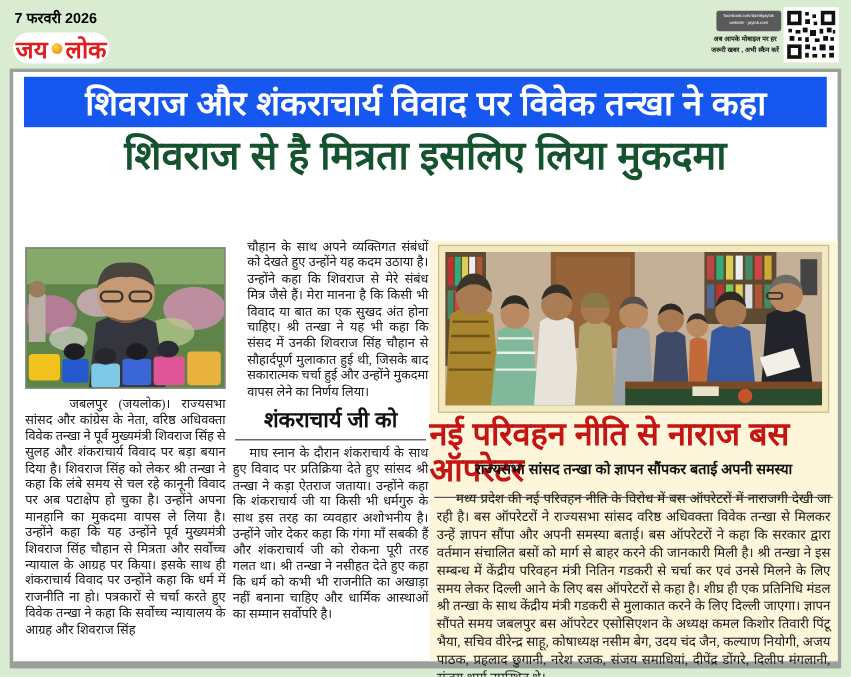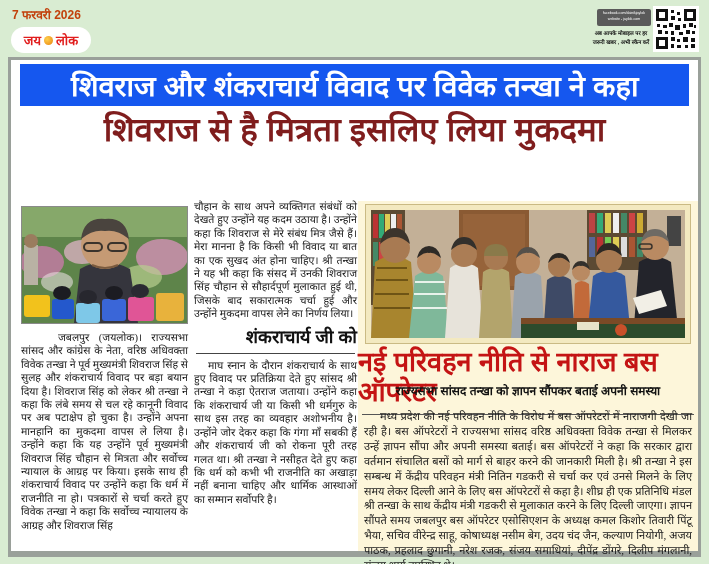--- a/index.html
+++ b/index.html
@@ -7,56 +7,56 @@
   body {
     font-family: "Liberation Serif", serif;
     background:#d9ecd2;
     position:relative;
     overflow:hidden;
   }
   .page { position:absolute; left:0; top:0; width:709px; height:564px; background:#d9ecd2; }
 
   
   .date-label { position:absolute; left:12px; top:6px; font-family:"Liberation Sans",sans-serif;
-    font-weight:bold; font-size:12px; color:#c2410c; }
+    font-weight:bold; font-size:12px; color:#000000; }
   .logo-pill { position:absolute; left:11px; top:27px; width:80px; height:26px; background:#fff;
     border-radius:14px; display:flex; align-items:center; justify-content:center; gap:3px; }
   .logo-pill .jai, .logo-pill .lok { font-family:"Liberation Sans",sans-serif; font-weight:bold;
-    font-size:13px; color:#e11d1d; letter-spacing:0; }
+    font-size:20px; color:#e11d1d; letter-spacing:0; }
   .logo-dot { width:9px; height:9px; border-radius:50%; background:radial-gradient(circle at 35% 35%, #ffd04d, #e8820d); display:inline-block; }
   .social-box { position:absolute; left:597px; top:9px; width:54px; height:17px; background:#5a5a5a;
     border-radius:2px; color:#fff; font-family:"Liberation Sans",sans-serif; font-size:3.6px;
     line-height:1.6; text-align:center; padding-top:2px; }
   .promo-text { position:absolute; left:590px; top:29px; width:62px; text-align:center;
     font-family:"Liberation Sans",sans-serif; font-weight:bold; font-size:5.5px; line-height:1.55; color:#111; }
   .qr-box { position:absolute; left:653px; top:6px; width:46px; height:46px; background:#fff; padding:2px; }
 
   
   .frame { position:absolute; left:8px; top:57px; width:693px; height:500px;
     background:#fff; border:3px solid #9aa09a; border-bottom-width:6px; }
 
   .kicker-bar { position:absolute; left:9px; top:4px; width:669px; height:42px; background:#1557ef;
     color:#fff; display:flex; align-items:center; justify-content:center; }
   .kicker-bar span { font-family:"Liberation Sans",sans-serif; font-weight:bold; font-size:28px;
     white-space:nowrap; transform:scaleX(1.04); }
 
-  .headline { position:absolute; left:9px; top:48px; width:669px; text-align:center; color:#7f1d1d;
+  .headline { position:absolute; left:9px; top:48px; width:669px; text-align:center; color:#14532d;
     font-family:"Liberation Sans",sans-serif; font-weight:bold; font-size:33px; line-height:43px; }
 
   
   .col { position:absolute; font-size:10.6px; line-height:13.4px; text-align:justify; color:#1a1a1a; }
   .col p { text-indent:14px; }
   .col2 { left:183px; top:140px; width:163px; height:351px; }
 
   .lead-photo { position:absolute; left:10px; top:146px; width:167px; height:118px;
     border:1px solid #8a8a8a; background:#6d8f55; overflow:hidden; }
   .col1-text { position:absolute; left:10px; top:271px; width:167px; }
   .dateline { font-weight:normal;margin-left:23px; }
 
-  .subhead2 { text-align:right; font-family:"Liberation Sans",sans-serif; font-weight:bold;
+  .subhead2 { text-align:center; font-family:"Liberation Sans",sans-serif; font-weight:bold;
     font-size:18px; line-height:22px; color:#111; text-indent:0 !important; margin-top:5px; }
   .subhead2-rule { border:none; border-top:1.5px solid #444; margin:5px 2px 5px 2px; }
 
   
   .art2 { position:absolute; left:347px; top:141px; width:340px; height:350px; background:#fdf6da; }
   .art2-photo-frame { position:absolute; left:7px; top:3px; width:326px; height:140px;
     background:#f3e9c0; border:1px solid #caba84; padding:5px; }
   .art2-photo { width:100%; height:100%; background:#cbb9a0; overflow:hidden; position:relative; }
   .art2-headline { position:absolute; left:0; top:146px; width:100%; color:#c41414;
     font-family:"Liberation Sans",sans-serif; font-weight:bold; font-size:27px; line-height:30px; }
@@ -169,21 +169,21 @@
           <ellipse cx="118" cy="84" rx="9" ry="7" fill="#2a2a32"></ellipse>
         </g>
       </svg>
     </div>
 
     <div class="col col1-text">
       <p><span class="dateline">जबलपुर (जयलोक)।</span><span> राज्यसभा सांसद और कांग्रेस के नेता, वरिष्ठ अधिवक्ता विवेक तन्खा ने पूर्व मुख्यमंत्री शिवराज सिंह से सुलह और शंकराचार्य विवाद पर बड़ा बयान दिया है। शिवराज सिंह को लेकर श्री तन्खा ने कहा कि लंबे समय से चल रहे कानूनी विवाद पर अब पटाक्षेप हो चुका है। उन्होंने अपना मानहानि का मुकदमा वापस ले लिया है। उन्होंने कहा कि यह उन्होंने पूर्व मुख्यमंत्री शिवराज सिंह चौहान से मित्रता और सर्वोच्च न्यायाल के आग्रह पर किया। इसके साथ ही शंकराचार्य विवाद पर उन्होंने कहा कि धर्म में राजनीति ना हो। पत्रकारों से चर्चा करते हुए विवेक तन्खा ने कहा कि सर्वोच्च न्यायालय के आग्रह और शिवराज सिंह</span></p>
     </div>
 
     <div class="col col2">
-      <p style="text-indent:0;">चौहान के साथ अपने व्यक्तिगत संबंधों को देखते हुए उन्होंने यह कदम उठाया है। उन्होंने कहा कि शिवराज से मेरे संबंध मित्र जैसे हैं। मेरा मानना है कि किसी भी विवाद या बात का एक सुखद अंत होना चाहिए। श्री तन्खा ने यह भी कहा कि संसद में उनकी शिवराज सिंह चौहान से सौहार्दपूर्ण मुलाकात हुई थी, जिसके बाद सकारात्मक चर्चा हुई और उन्होंने मुकदमा वापस लेने का निर्णय लिया।</p>
+      <p style="text-indent:0;margin-left:12px;">चौहान के साथ अपने व्यक्तिगत संबंधों को देखते हुए उन्होंने यह कदम उठाया है। उन्होंने कहा कि शिवराज से मेरे संबंध मित्र जैसे हैं। मेरा मानना है कि किसी भी विवाद या बात का एक सुखद अंत होना चाहिए। श्री तन्खा ने यह भी कहा कि संसद में उनकी शिवराज सिंह चौहान से सौहार्दपूर्ण मुलाकात हुई थी, जिसके बाद सकारात्मक चर्चा हुई और उन्होंने मुकदमा वापस लेने का निर्णय लिया।</p>
       <div class="subhead2">
         <div>शंकराचार्य जी को</div>
       </div>
       <hr class="subhead2-rule">
       <p>माघ स्नान के दौरान शंकराचार्य के साथ हुए विवाद पर प्रतिक्रिया देते हुए सांसद श्री तन्खा ने कड़ा ऐतराज जताया। उन्होंने कहा कि शंकराचार्य जी या किसी भी धर्मगुरु के साथ इस तरह का व्यवहार अशोभनीय है। उन्होंने जोर देकर कहा कि गंगा माँ सबकी हैं और शंकराचार्य जी को रोकना पूरी तरह गलत था। श्री तन्खा ने नसीहत देते हुए कहा कि धर्म को कभी भी राजनीति का अखाड़ा नहीं बनाना चाहिए और धार्मिक आस्थाओं का सम्मान सर्वोपरि है।</p>
     </div>
 
     <div class="art2">
       <div class="art2-photo-frame">
         <div class="art2-photo">

